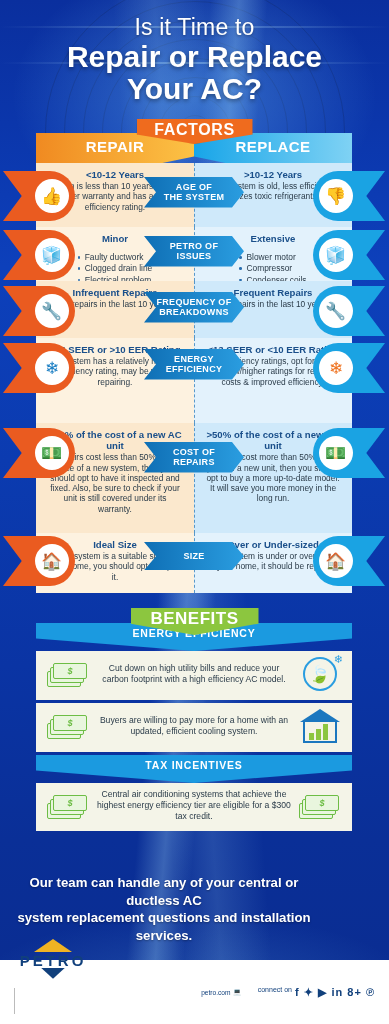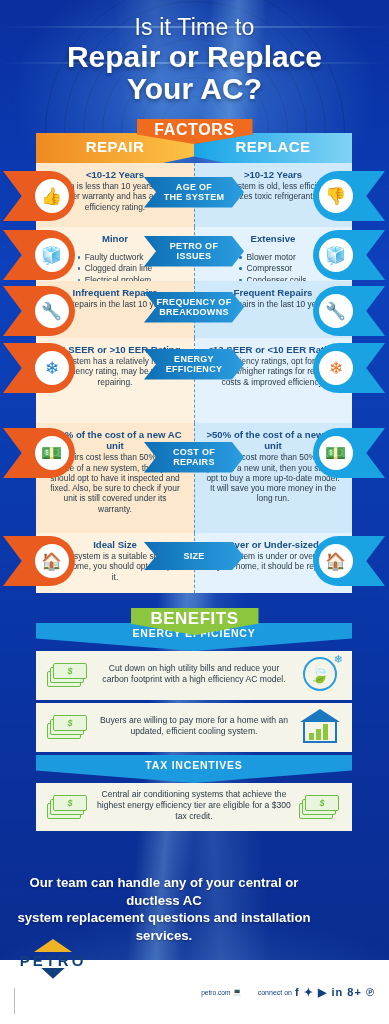--- a/index.html
+++ b/index.html
@@ -243,21 +243,21 @@
     font-size:15px; font-weight:bold; letter-spacing:3px; color:#11407c;
   }
   .logo-v {
     position:absolute; left:27px; bottom:0px; width:24px; height:11px;
     background:#11407c; clip-path:polygon(0 0,100% 0,50% 100%);
   }
   .logo-sep { width:1px; height:26px; background:#bbb; }
   .logo-sub { font-size:9.5px; font-weight:bold; color:#11407c; line-height:1.28; letter-spacing:.3px; }
   .f-right { margin-left:auto; display:flex; align-items:center; gap:16px; color:#11407c; }
   .f-site { font-size:6.6px; display:flex; align-items:center; gap:3px; }
-  .f-social { font-size:7px; display:flex; align-items:center; gap:3px; }
+  .f-social { font-size:7px; display:flex; gap:3px; }
   .f-social .glyphs { font-size:11px; letter-spacing:1px; font-weight:bold; }
 </style>
 </head>
 <body>
 
 <div id="page">
 
   <div class="bg-base"></div>
   <div class="bg-fan">
     <span style="width:300px;height:300px"></span>

